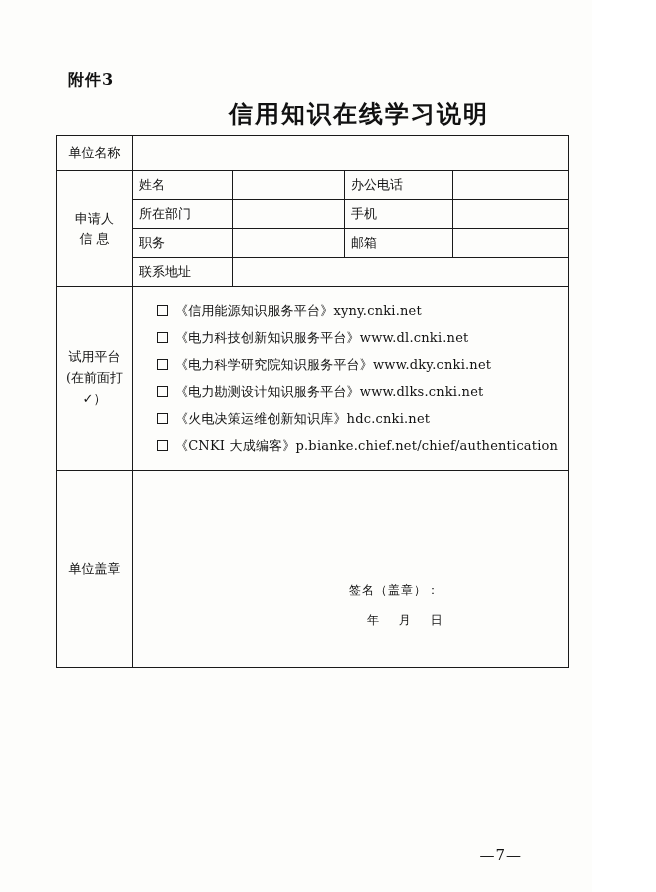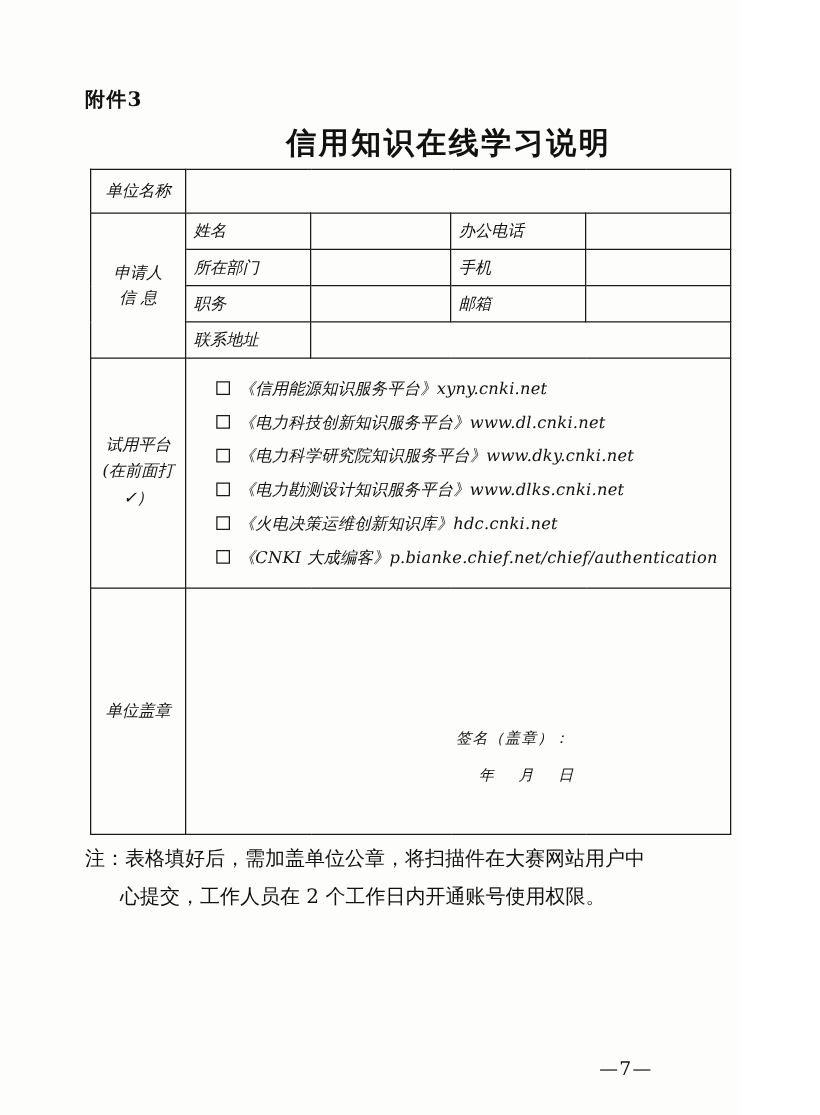--- a/index.html
+++ b/index.html
@@ -38,26 +38,25 @@
     width: 656px;
     text-align: center;
     font-size: 24px;
     font-weight: bold;
     letter-spacing: 2px;
     font-family: "DejaVu Serif", "Liberation Serif", serif;
     padding-left: 31px;
   }
   table.form {
     position: absolute;
-    left: 72px;
+    left: 56px;
     top: 135px;
     width: 512px;
     border-collapse: collapse;
     table-layout: fixed;
-    font-style: italic;
   }
   table.form td {
     border: 1px solid #1a1a1a;
     font-size: 13px;
     padding: 3px 6px;
     vertical-align: middle;
     font-family: "DejaVu Serif", "Liberation Serif", serif;
   }
   .lbl-center {
     text-align: center;
@@ -219,20 +218,16 @@
         <td class="seal-cell" colspan="4">
           <div class="sign-area">
             <div class="sign-line">签名（盖章）：</div>
             <div class="date-line">年    月    日</div>
           </div>
         </td>
       </tr>
     </tbody>
   </table>
 
-  <div class="note">
-    <span>注：表格填好后，需加盖单位公章，将扫描件在大赛网站用户中</span>
-    <span class="note-indent">心提交，工作人员在 2 个工作日内开通账号使用权限。</span>
-  </div>
 
   <div class="page-number">—7—</div>
 
 </div>
 
 </body></html>

